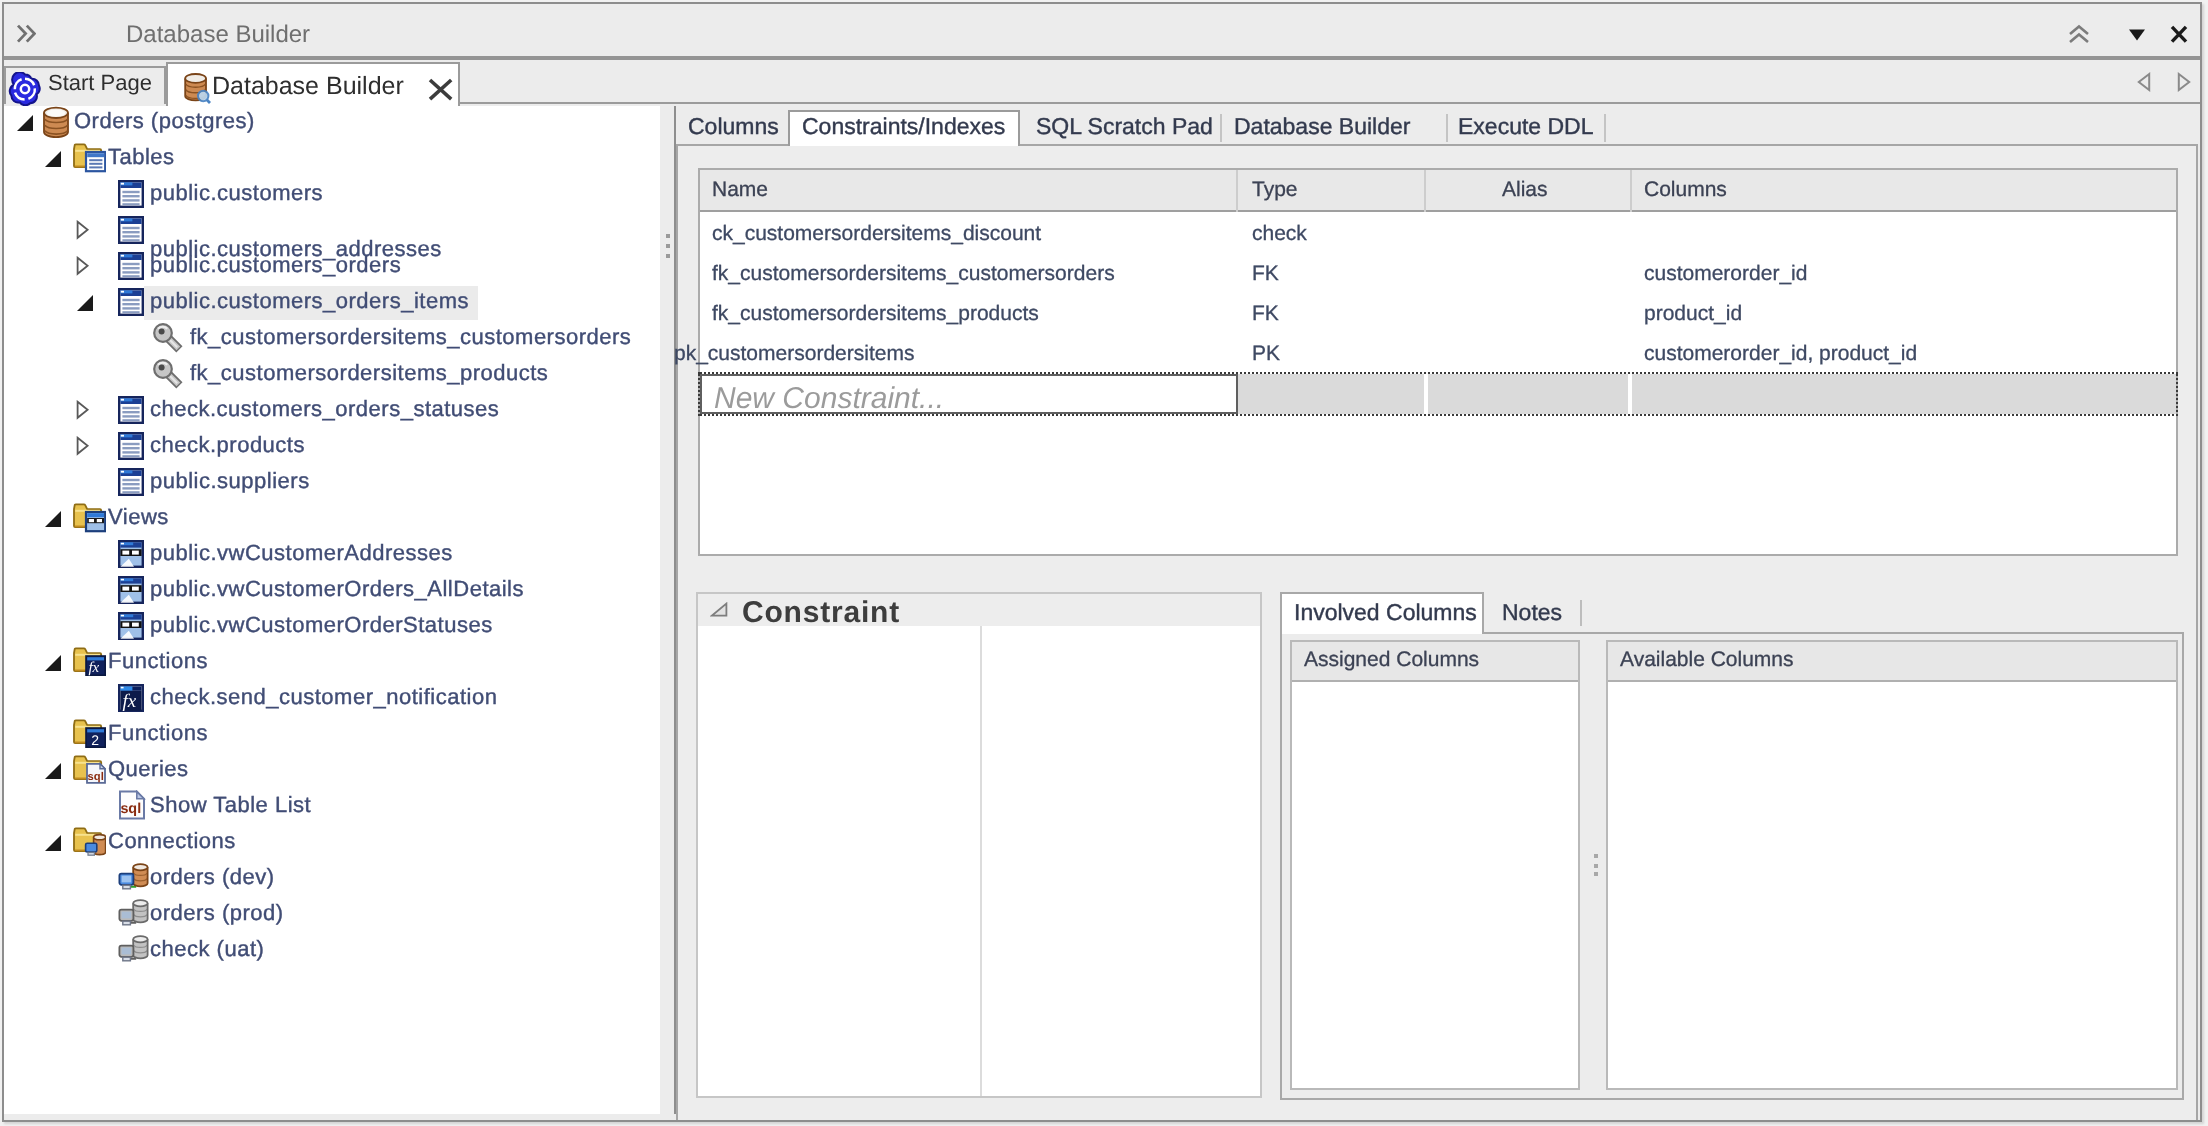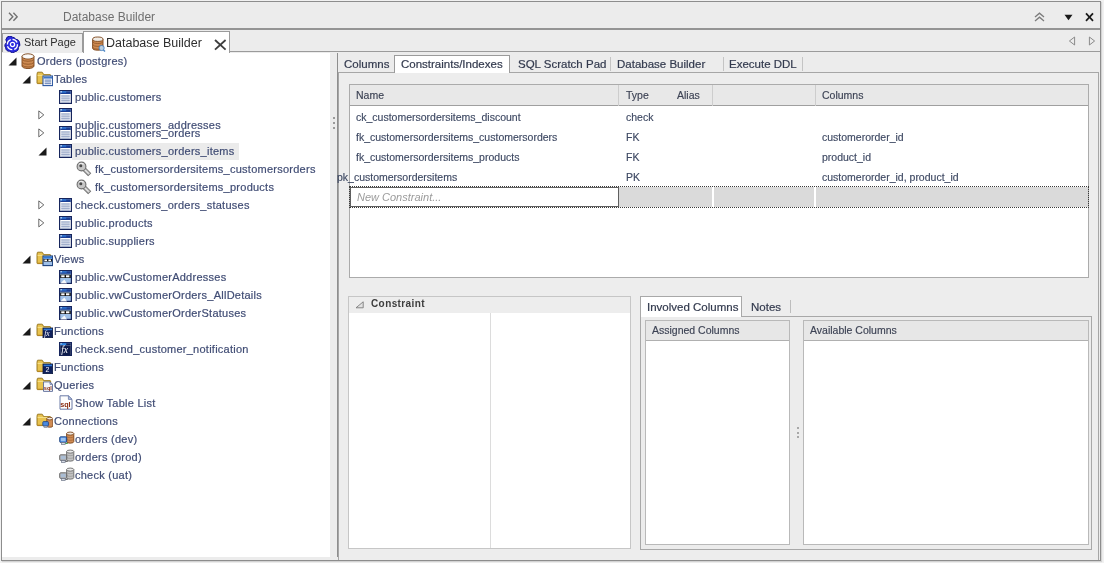--- a/index.html
+++ b/index.html
@@ -206,21 +206,21 @@
 <svg style="position:absolute;left:59px;top:216px" width="13" height="15" viewBox="0 0 13 15">
     <rect x="0.6" y="0.6" width="11.8" height="12.8" fill="#fff" stroke="#16255c" stroke-width="1.2"></rect>
     <rect x="1.2" y="1.2" width="10.6" height="2.8" fill="#1b3f94"></rect>
     <rect x="1.2" y="1.2" width="6" height="1.5" fill="#2f7ad8"></rect>
     <rect x="1.4" y="1.4" width="1.6" height="0.9" fill="#fff"></rect>
     <rect x="2.2" y="5.4" width="8.6" height="1.2" fill="#8a9cc0"></rect>
     <rect x="2.2" y="7.5" width="8.6" height="1.2" fill="#8a9cc0"></rect>
     <rect x="2.2" y="9.6" width="8.6" height="1.2" fill="#8a9cc0"></rect>
     <rect x="2.2" y="11.6" width="8.6" height="1" fill="#8a9cc0"></rect>
   </svg>
-<div class="tt" style="left:75px;top:214px">public.products</div>
+<div class="tt" style="left:75px;top:214px">check.products</div>
 <svg style="position:absolute;left:59px;top:234px" width="13" height="15" viewBox="0 0 13 15">
     <rect x="0.6" y="0.6" width="11.8" height="12.8" fill="#fff" stroke="#16255c" stroke-width="1.2"></rect>
     <rect x="1.2" y="1.2" width="10.6" height="2.8" fill="#1b3f94"></rect>
     <rect x="1.2" y="1.2" width="6" height="1.5" fill="#2f7ad8"></rect>
     <rect x="1.4" y="1.4" width="1.6" height="0.9" fill="#fff"></rect>
     <rect x="2.2" y="5.4" width="8.6" height="1.2" fill="#8a9cc0"></rect>
     <rect x="2.2" y="7.5" width="8.6" height="1.2" fill="#8a9cc0"></rect>
     <rect x="2.2" y="9.6" width="8.6" height="1.2" fill="#8a9cc0"></rect>
     <rect x="2.2" y="11.6" width="8.6" height="1" fill="#8a9cc0"></rect>
   </svg>
@@ -390,48 +390,48 @@
 <div class="tab-txt" style="left:617px;top:57px">Database Builder</div>
 <div class="tab-txt" style="left:729px;top:57px">Execute DDL</div>
 
 <div class="abs" style="left:349px;top:84px;width:740px;height:194px;background:#ffffff;border:1px solid #ababab"></div>
 <div class="abs" style="left:350px;top:85px;width:738px;height:21px;background:#e8e8e8;border-bottom:1px solid #9f9f9f"></div>
 <div class="abs" style="left:618px;top:85px;width:1px;height:21px;background:#cdcdcd"></div>
 <div class="abs" style="left:712px;top:85px;width:1px;height:21px;background:#cdcdcd"></div>
 <div class="abs" style="left:815px;top:85px;width:1px;height:21px;background:#cdcdcd"></div>
 <div class="ht" style="left:356px;top:89px">Name</div>
 <div class="ht" style="left:626px;top:89px">Type</div>
-<div class="ht" style="left:677px;top:89px">Alias</div>
+<div class="ht" style="left:751px;top:89px">Alias</div>
 <div class="ht" style="left:822px;top:89px">Columns</div>
 
 <div class="gt" style="left:356px;top:111px">ck_customersordersitems_discount</div>
 <div class="gt" style="left:626px;top:111px">check</div>
 <div class="gt" style="left:356px;top:131px">fk_customersordersitems_customersorders</div>
 <div class="gt" style="left:626px;top:131px">FK</div>
 <div class="gt" style="left:822px;top:131px">customerorder_id</div>
 <div class="gt" style="left:356px;top:151px">fk_customersordersitems_products</div>
 <div class="gt" style="left:626px;top:151px">FK</div>
 <div class="gt" style="left:822px;top:151px">product_id</div>
 <div class="gt" style="left:337px;top:171px">pk_customersordersitems</div>
 <div class="gt" style="left:626px;top:171px">PK</div>
 <div class="gt" style="left:822px;top:171px">customerorder_id, product_id</div>
 
 <div class="abs" style="left:619px;top:187px;width:469px;height:20px;background:#dadada"></div>
 <div class="abs" style="left:712px;top:187px;width:2px;height:20px;background:#ffffff"></div>
 <div class="abs" style="left:814px;top:187px;width:2px;height:20px;background:#ffffff"></div>
 <div class="abs" style="left:349px;top:186px;width:740px;height:22px;border:1px dotted #3a3a3a"></div>
 <div class="abs" style="left:350px;top:187px;width:269px;height:20px;background:#ffffff;border:1px solid #5f5f5f"></div>
-<div class="abs" style="left:357px;top:191px;font-size:11px;font-style:italic;color:#9b9b9b">New Constraint...</div>
+<div class="abs" style="left:357px;top:191px;font-size:15px;font-style:italic;color:#9b9b9b">New Constraint...</div>
 
 <div class="abs" style="left:348px;top:296px;width:283px;height:253px;background:#ffffff;border:1px solid #c6c6c6"></div>
 <div class="abs" style="left:349px;top:297px;width:281px;height:16px;background:#ededed"></div>
 <svg style="position:absolute;left:355px;top:301px" width="9" height="8" viewBox="0 0 9 8">
     <path d="M8.2 0.8 V6.8 H1 Z" fill="#e2e2e2" stroke="#7d7d7d" stroke-width="0.9"></path>
   </svg>
-<div class="abs" style="left:371px;top:298px;font-size:10px;font-weight:bold;color:#3d3d3d;letter-spacing:0.4px">Constraint</div>
+<div class="abs" style="left:371px;top:298px;font-size:15px;font-weight:bold;color:#3d3d3d;letter-spacing:0.4px">Constraint</div>
 <div class="abs" style="left:490px;top:313px;width:1px;height:235px;background:#dcdcdc"></div>
 
 <div class="abs" style="left:640px;top:316px;width:452px;height:234px;background:#ececec;border:1px solid #a8a8a8"></div>
 <div class="abs" style="left:640px;top:296px;width:102px;height:21px;background:#ffffff;border:1px solid #a8a8a8;border-bottom:none"></div>
 <div class="tab-txt" style="left:647px;top:300px">Involved Columns</div>
 <div class="tab-txt" style="left:751px;top:300px">Notes</div>
 <div class="abs" style="left:790px;top:300px;width:1px;height:13px;background:#bdbdbd"></div>
 
 <div class="abs" style="left:645px;top:320px;width:145px;height:225px;background:#ffffff;border:1px solid #b9b9b9"></div>
 <div class="abs" style="left:646px;top:321px;width:143px;height:20px;background:#e7e7e7;border-bottom:1px solid #b0b0b0"></div>

